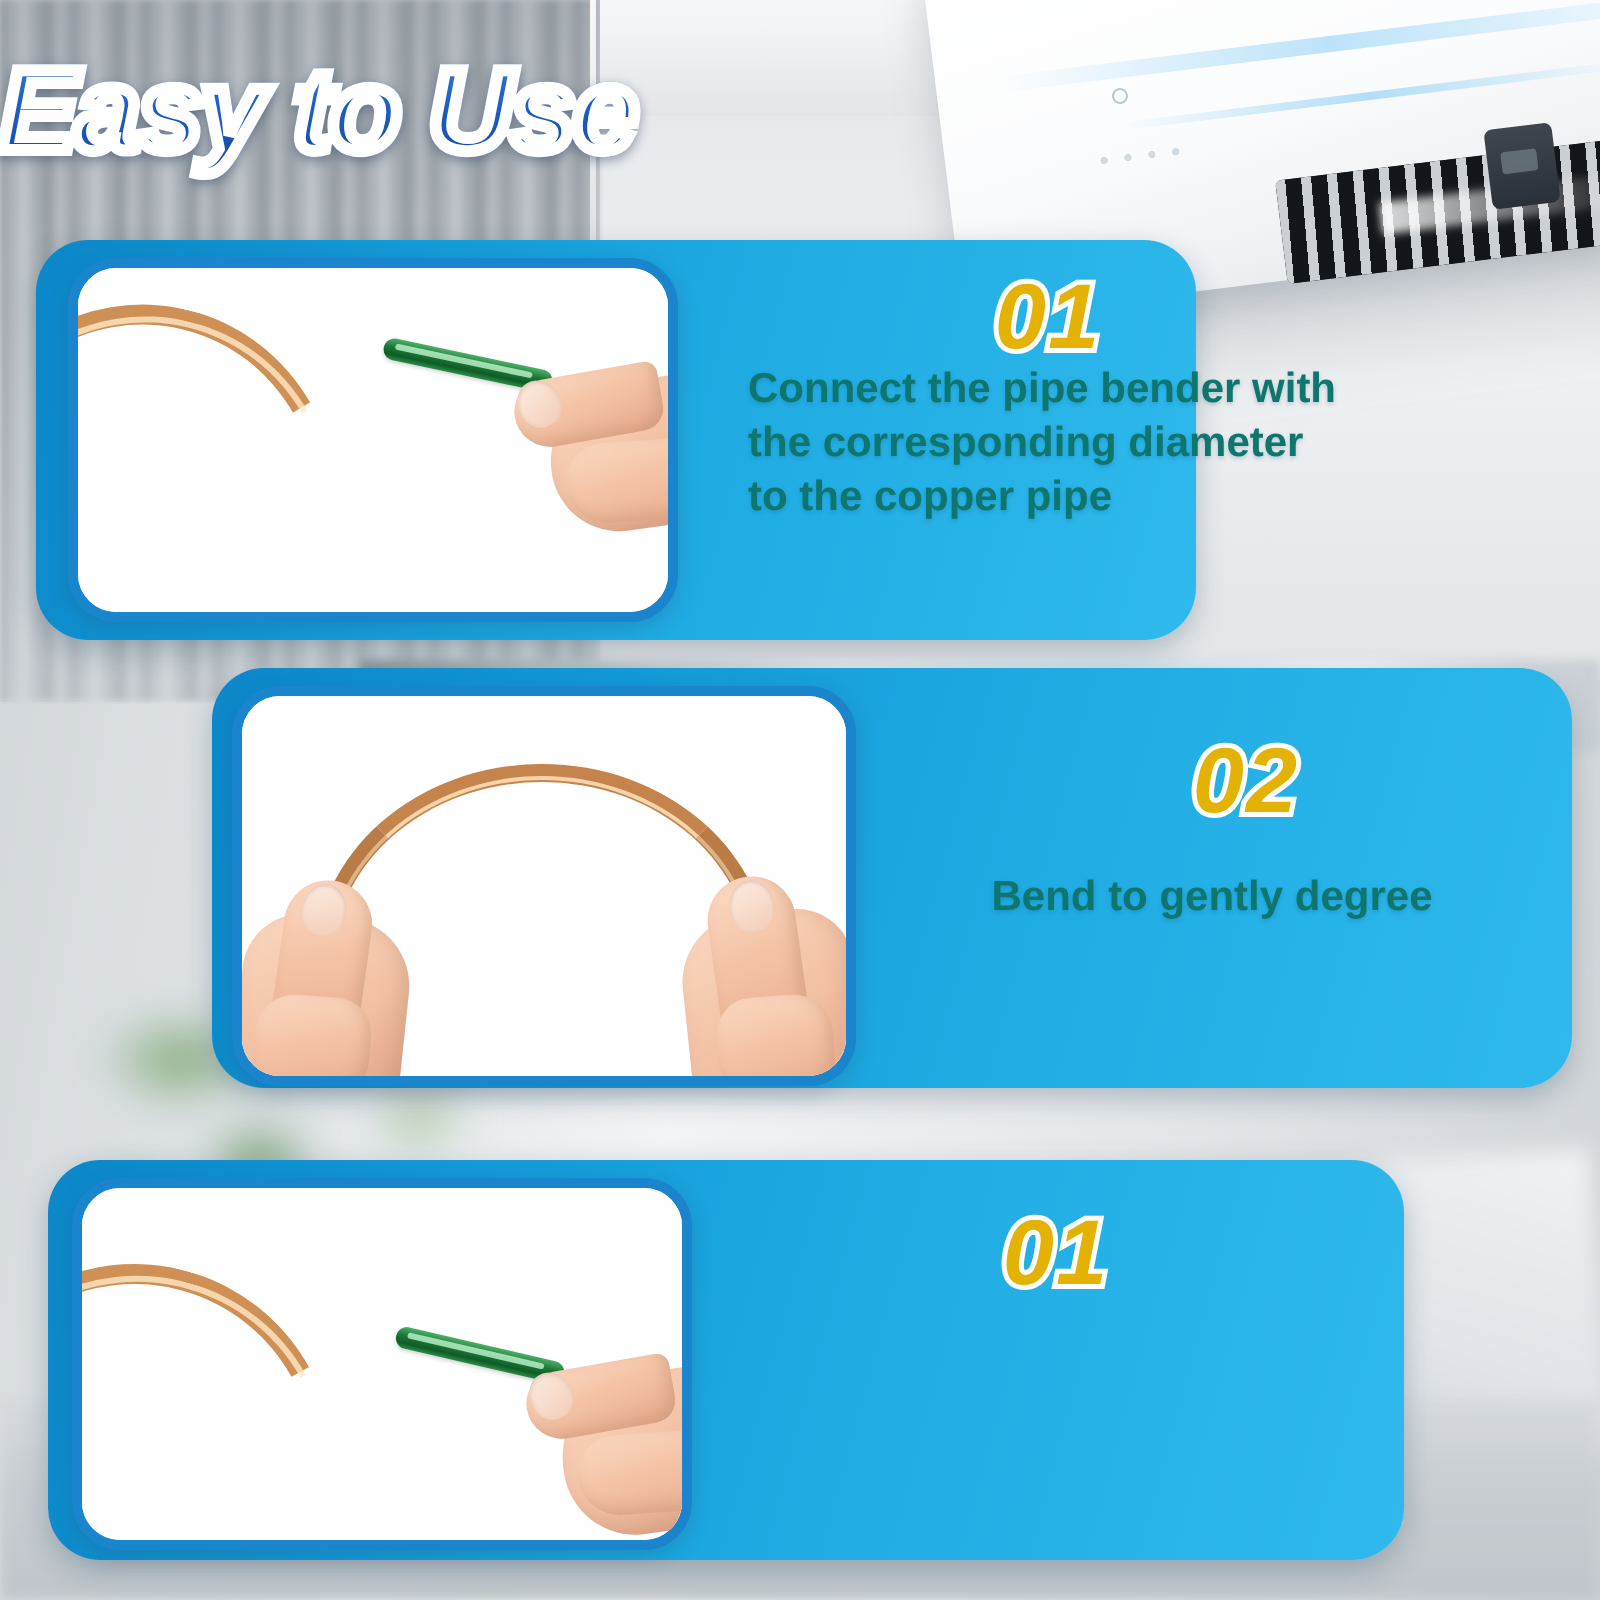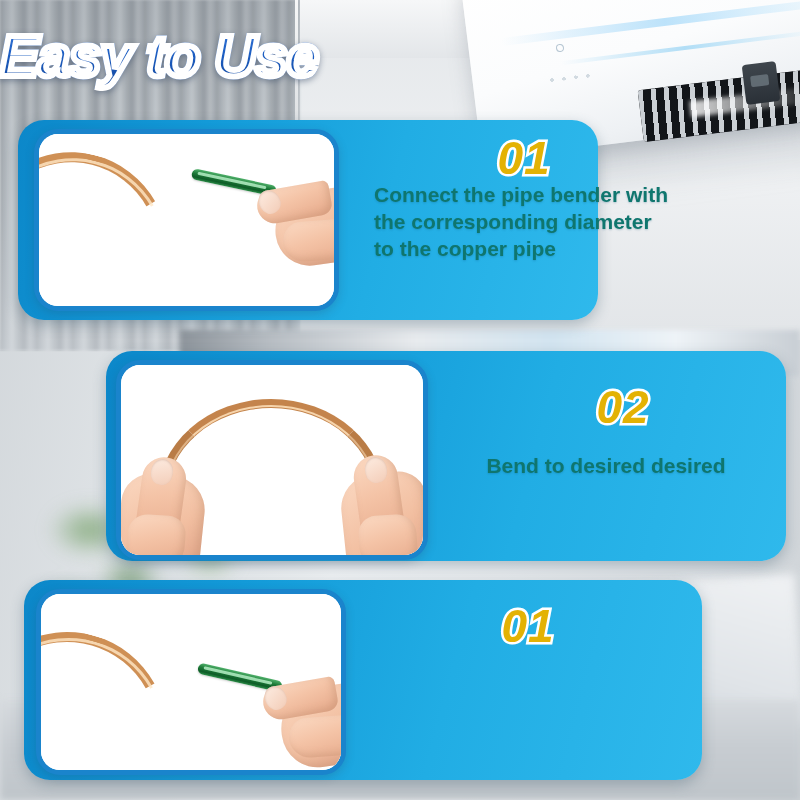--- a/index.html
+++ b/index.html
@@ -215,21 +215,21 @@
     text-shadow:0 1px 2px rgba(10,80,120,.25);
     white-space:pre-line;
   }
 
   
   #row1 { left:18px;  top:120px; width:580px;  height:200px; }
   #row1 .photo-card { left:16px; top:9px; width:305px; height:182px; }
   #row1 .content { left:330px; top:14px; width:352px; }
   #row1 .step-desc { padding-left:26px; }
 
-  #row2 { left:106px; top:334px; width:680px;  height:210px;margin-top:17px; }
+  #row2 { left:106px; top:334px; width:680px;  height:210px; }
   #row2 .photo-card { left:10px; top:9px; width:312px; height:200px; }
   #row2 .content { left:325px; top:32px; width:350px; }
   #row2 .step-desc { text-align:center; padding-top:22px; }
   #row2 .step-num-wrap { padding-left:34px; }
 
   #row3 { left:24px;  top:580px; width:678px;  height:200px; }
   #row3 .photo-card { left:12px; top:9px; width:310px; height:186px; }
   #row3 .content { left:330px; top:22px; width:348px; }
   #row3 .step-desc { padding-left:22px; }
 
@@ -382,21 +382,21 @@
       <div class="finger" style="left:236px; top:90px; width:44px; height:90px; border-radius:22px 22px 16px 16px; transform:rotate(-8deg);"></div>
       <div class="nail" style="left:244px; top:92px; width:22px; height:26px; transform:rotate(-10deg);"></div>
       <div class="finger" style="left:238px; top:150px; width:58px; height:52px; border-radius:18px 20px 18px 22px; transform:rotate(-4deg);"></div>
     </div>
   </div>
 
   <div class="content">
     <div class="step-num-wrap">
       <span class="step-num">02</span>
     </div>
-    <div class="step-desc">Bend to desired desired</div>
+    <div class="step-desc">Bend to gently degree</div>
   </div>
 </div>
 
 <div class="step-row" id="row3">
   <div class="banner"></div>
 
   <div class="photo-card">
     <div class="scene">
       <div class="copper-arc" style="left:-74px; top:38px; width:200px; height:200px; transform:rotate(16deg);"></div>
       <div class="copper-arc-hl" style="left:-68px; top:44px; width:192px; height:190px; transform:rotate(16deg);"></div>

